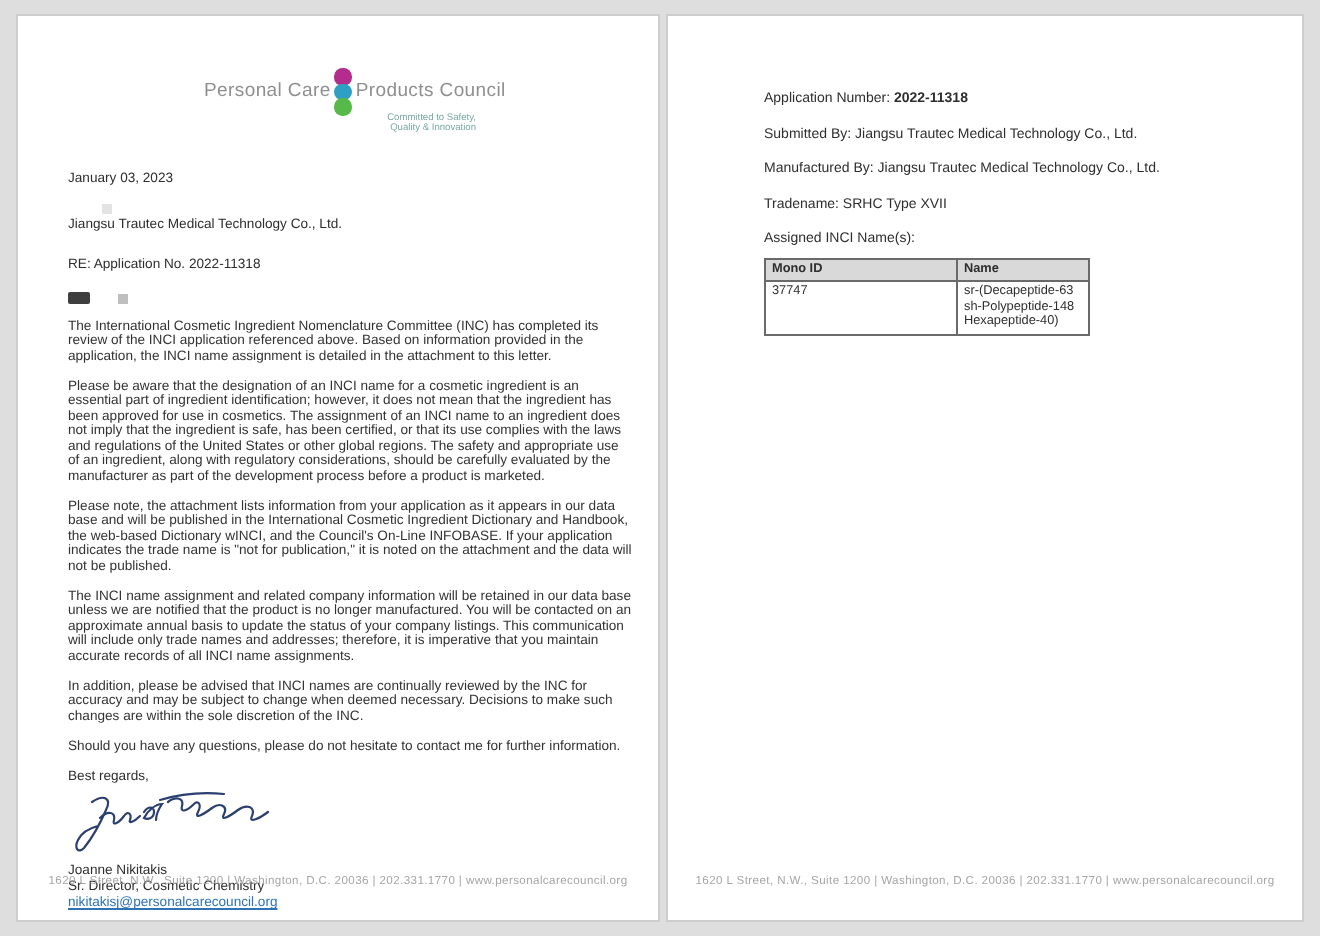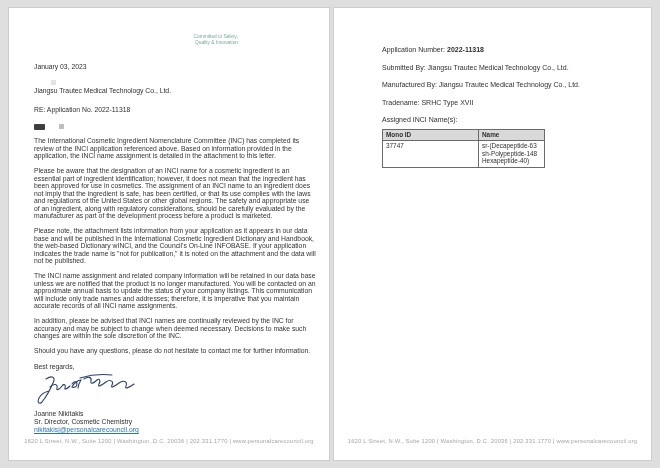--- a/index.html
+++ b/index.html
@@ -70,20 +70,29 @@
   }
   .inci-table th { background:#d9d9d9; font-weight:bold; }
   .col-mono { width:96px; } .col-name { width:66px; }
 </style>
 </head>
 <body>
 
 <div class="page page-left">
 
   <div class="logo-block">
+    <div class="logo-row">
+      <span class="logo-text">Personal Care</span>
+      <span class="dot-stack">
+        <span class="dot" id="dot-top" style="background: rgb(180, 44, 140);"></span>
+        <span class="dot" id="dot-mid" style="background: rgb(47, 159, 196);"></span>
+        <span class="dot" id="dot-bot" style="background: rgb(86, 185, 72);"></span>
+      </span>
+      <span class="logo-text">Products Council</span>
+    </div>
     <div class="logo-tagline">
       <div>Committed to Safety,</div>
       <div>Quality &amp; Innovation</div>
     </div>
   </div>
 
   <div class="line-sm date-line">January 03, 2023</div>
 
   <div class="faint-square"></div>
   <div class="line-sm recipient-line">Jiangsu Trautec Medical Technology Co., Ltd.</div>

